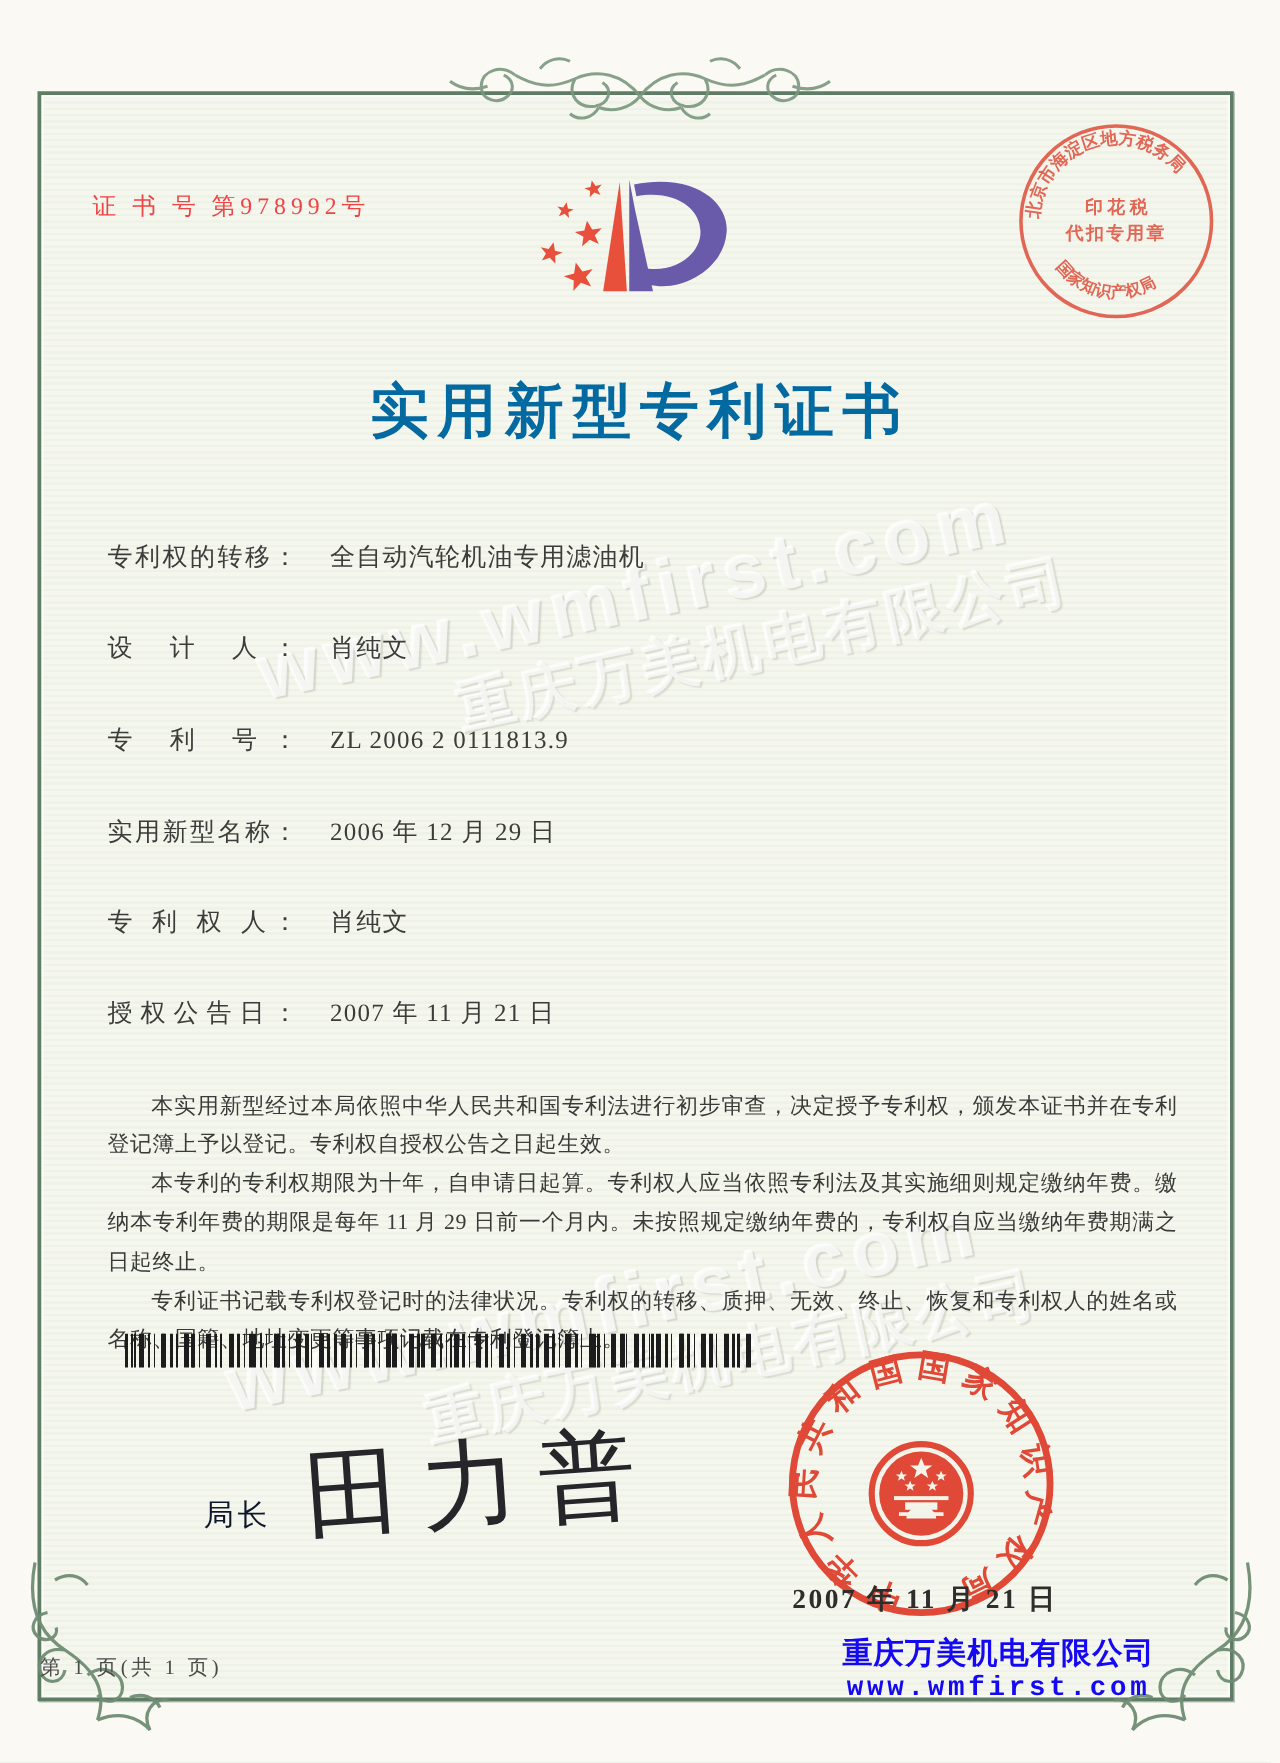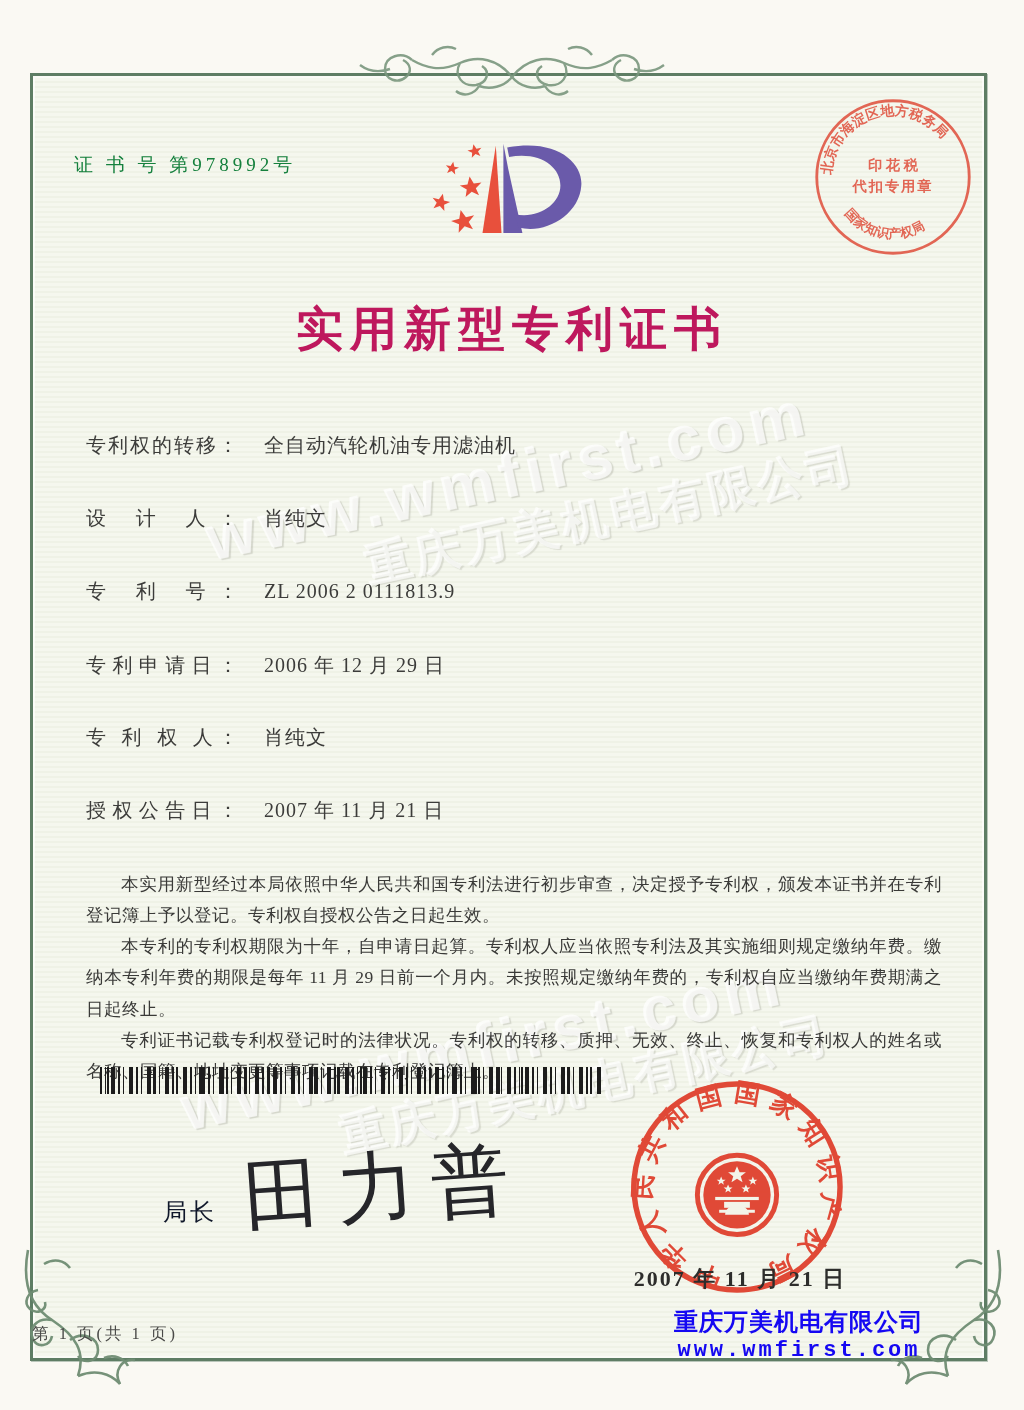--- a/index.html
+++ b/index.html
@@ -17,27 +17,27 @@
     background:
       repeating-linear-gradient(0deg, #eff2e6 0px, #eff2e6 2px, #f5f7ee 2px, #f5f7ee 5px);
   }
   
   .flourish{position:absolute; pointer-events:none;}
   .top-flourish{left:332px; top:35px; width:360px; height:76px;}
   .corner-bl{left:14px; top:1248px; width:140px; height:140px;}
   .corner-br{left:872px; top:1248px; width:140px; height:140px; transform:scaleX(-1);}
   .cert-no{
     position:absolute; left:74px; top:152px;
-    font-size:19px; letter-spacing:4px; color:#15803d;
+    font-size:19px; letter-spacing:4px; color:#ef4444;
   }
   .logo{position:absolute; left:416px; top:130px; width:190px; height:168px;}
   .tax-stamp{position:absolute; left:812px; top:96px; width:162px; height:162px; opacity:.88;}
   .doc-title{
     position:absolute; left:0; right:0; top:298px; text-align:center;
-    font-size:47px; font-weight:bold; letter-spacing:7px; color:#be185d;
+    font-size:47px; font-weight:bold; letter-spacing:7px; color:#0369a1;
   }
   .fields{position:absolute; left:86px; top:432px; width:860px; font-size:20px; color:#3c3c3a;}
   .field-row{position:absolute; left:0; white-space:nowrap;}
   .f-label{display:inline-block; width:152px; text-align:justify; text-align-last:justify;}
   .f-value{margin-left:26px; letter-spacing:1px;}
   .body-text{
     position:absolute; left:86px; top:845px; width:856px;
     font-size:17.5px; line-height:1.78; text-align:justify; color:#3a3a38;
     letter-spacing:.5px;
     margin-top:24px;
@@ -186,21 +186,21 @@
     <div class="field-row" style="top:0px">
       <span class="f-label">专利权的转移：</span><span class="f-value">全自动汽轮机油专用滤油机</span>
     </div>
     <div class="field-row" style="top:73px">
       <span class="f-label">设 计 人：</span><span class="f-value">肖纯文</span>
     </div>
     <div class="field-row" style="top:146px">
       <span class="f-label">专 利 号：</span><span class="f-value">ZL 2006 2 0111813.9</span>
     </div>
     <div class="field-row" style="top:220px">
-      <span class="f-label">专利申请日：</span><span class="f-value">2006 年 12 月 29 日</span>
+      <span class="f-label">实用新型名称：</span><span class="f-value">2006 年 12 月 29 日</span>
     </div>
     <div class="field-row" style="top:292px">
       <span class="f-label">专 利 权 人：</span><span class="f-value">肖纯文</span>
     </div>
     <div class="field-row" style="top:365px">
       <span class="f-label">授权公告日：</span><span class="f-value">2007 年 11 月 21 日</span>
     </div>
   </div>
 
   <div class="body-text">

